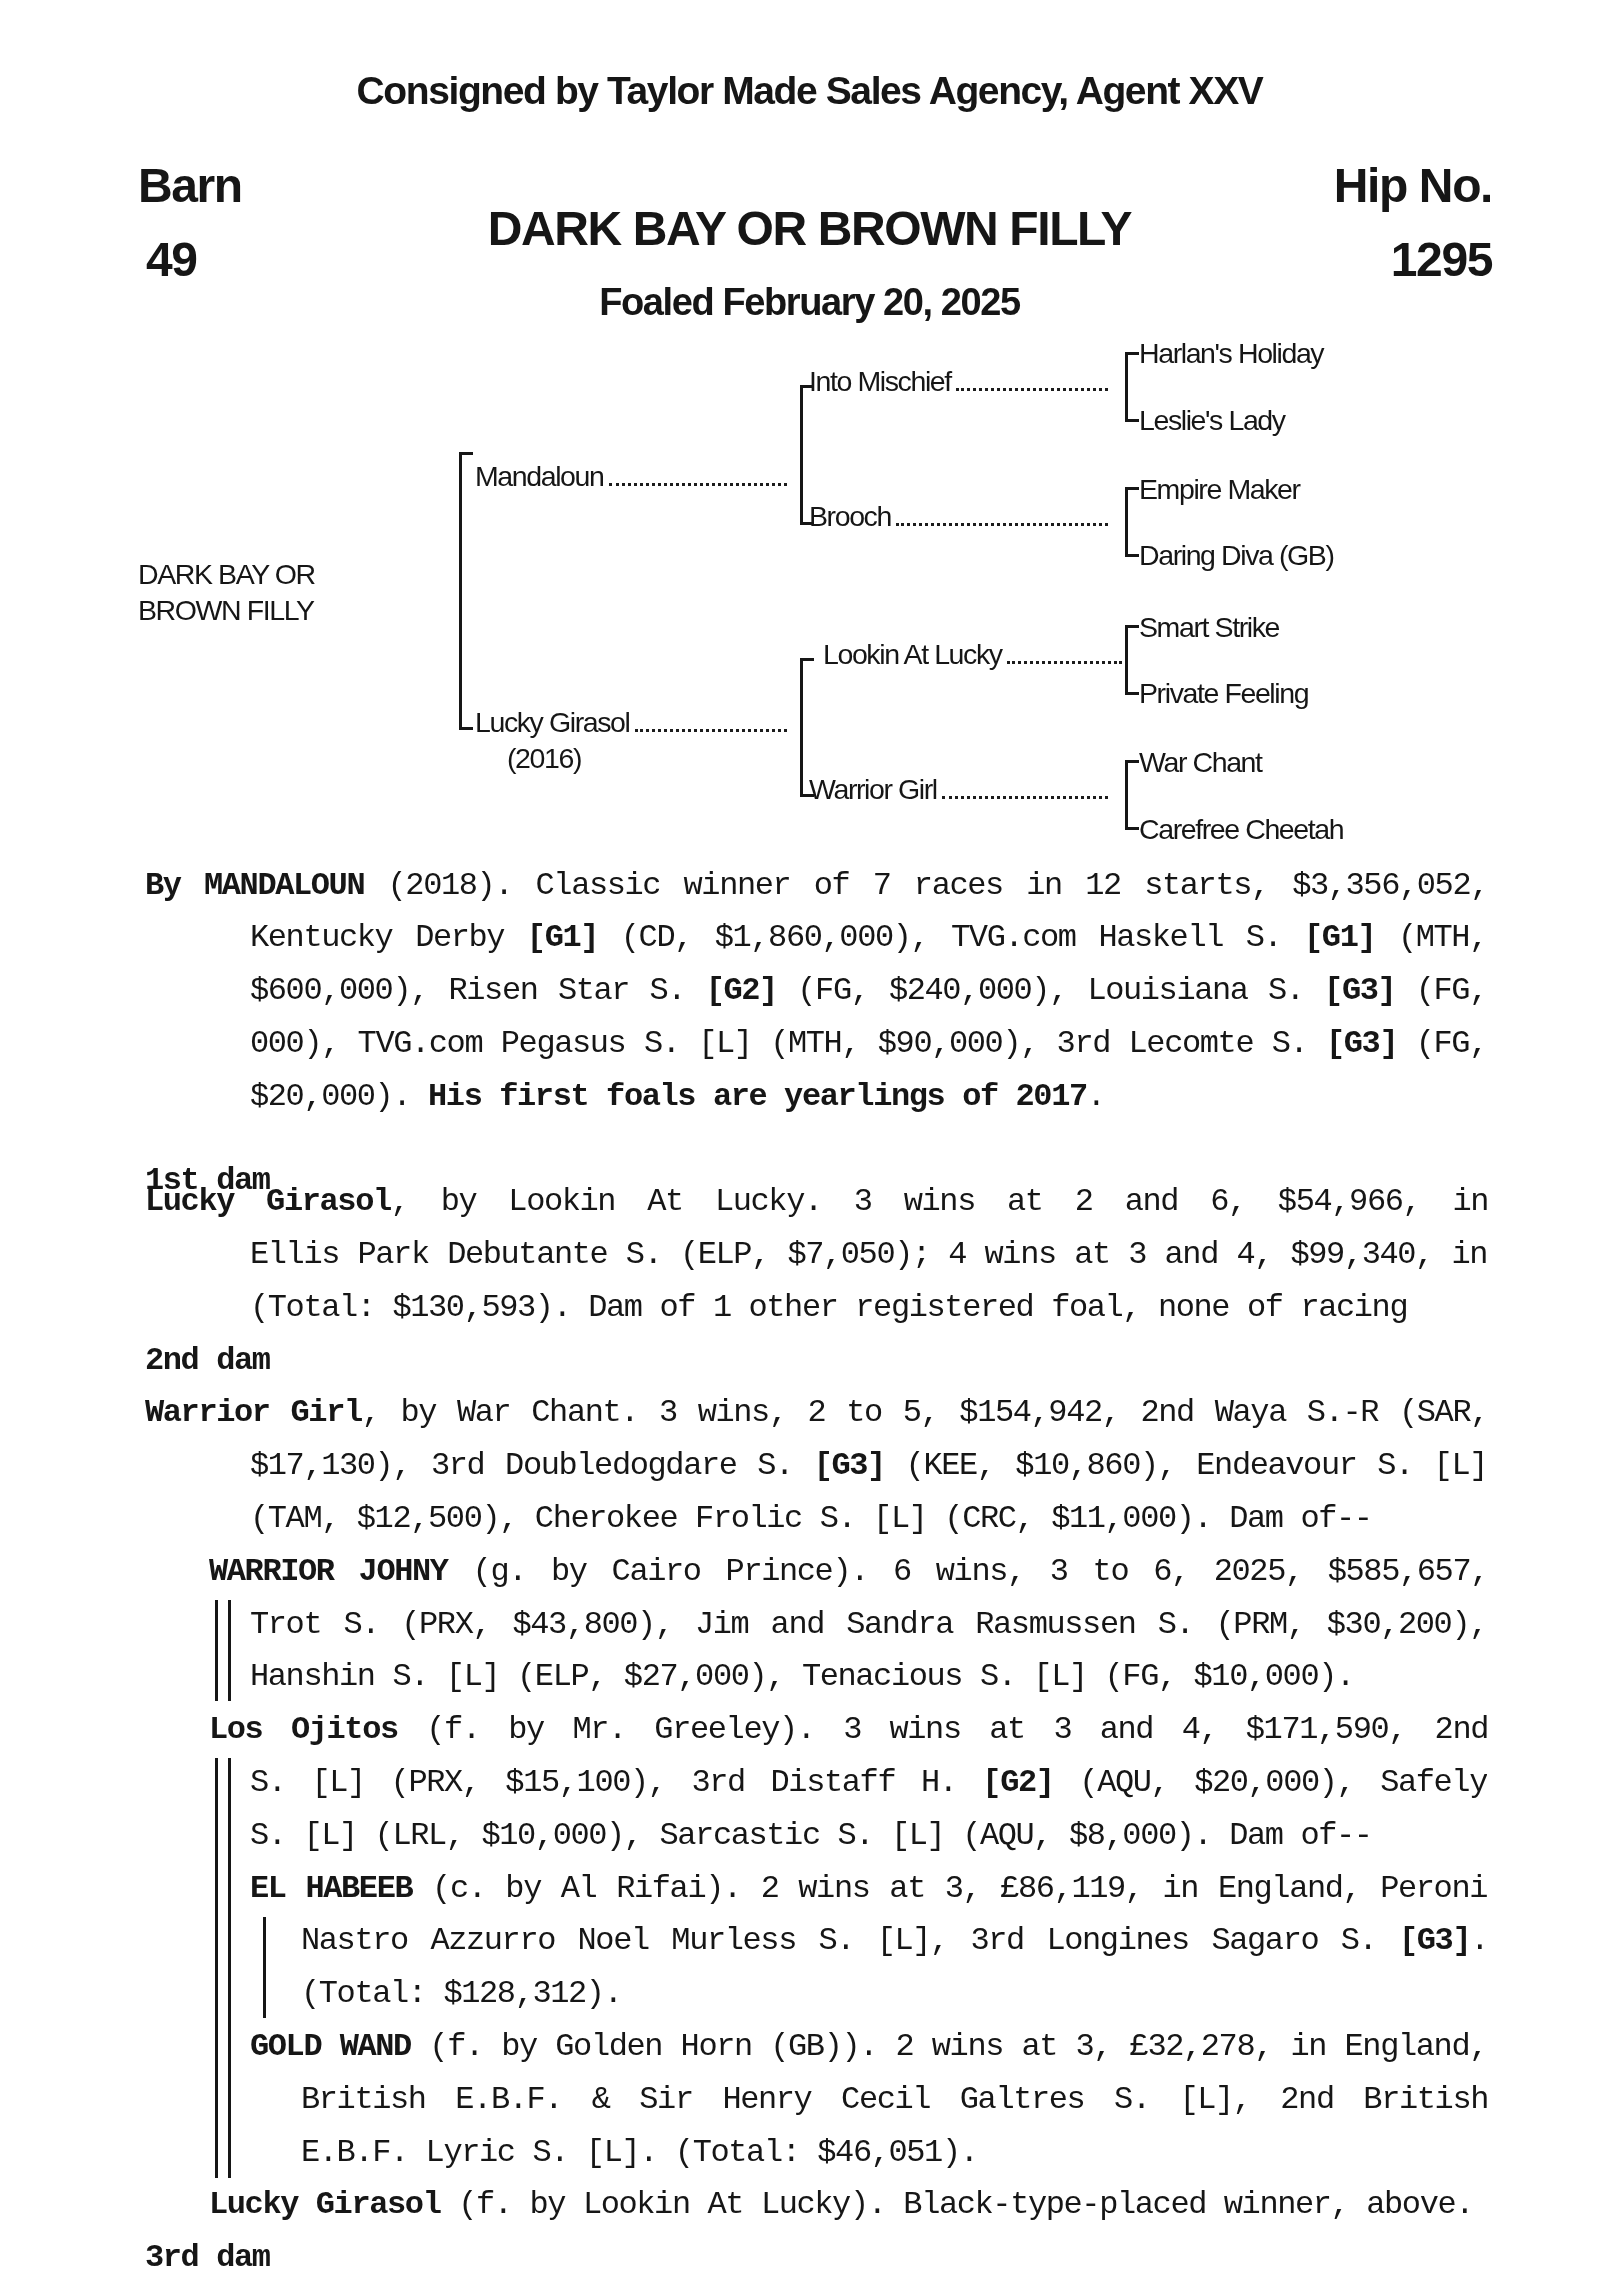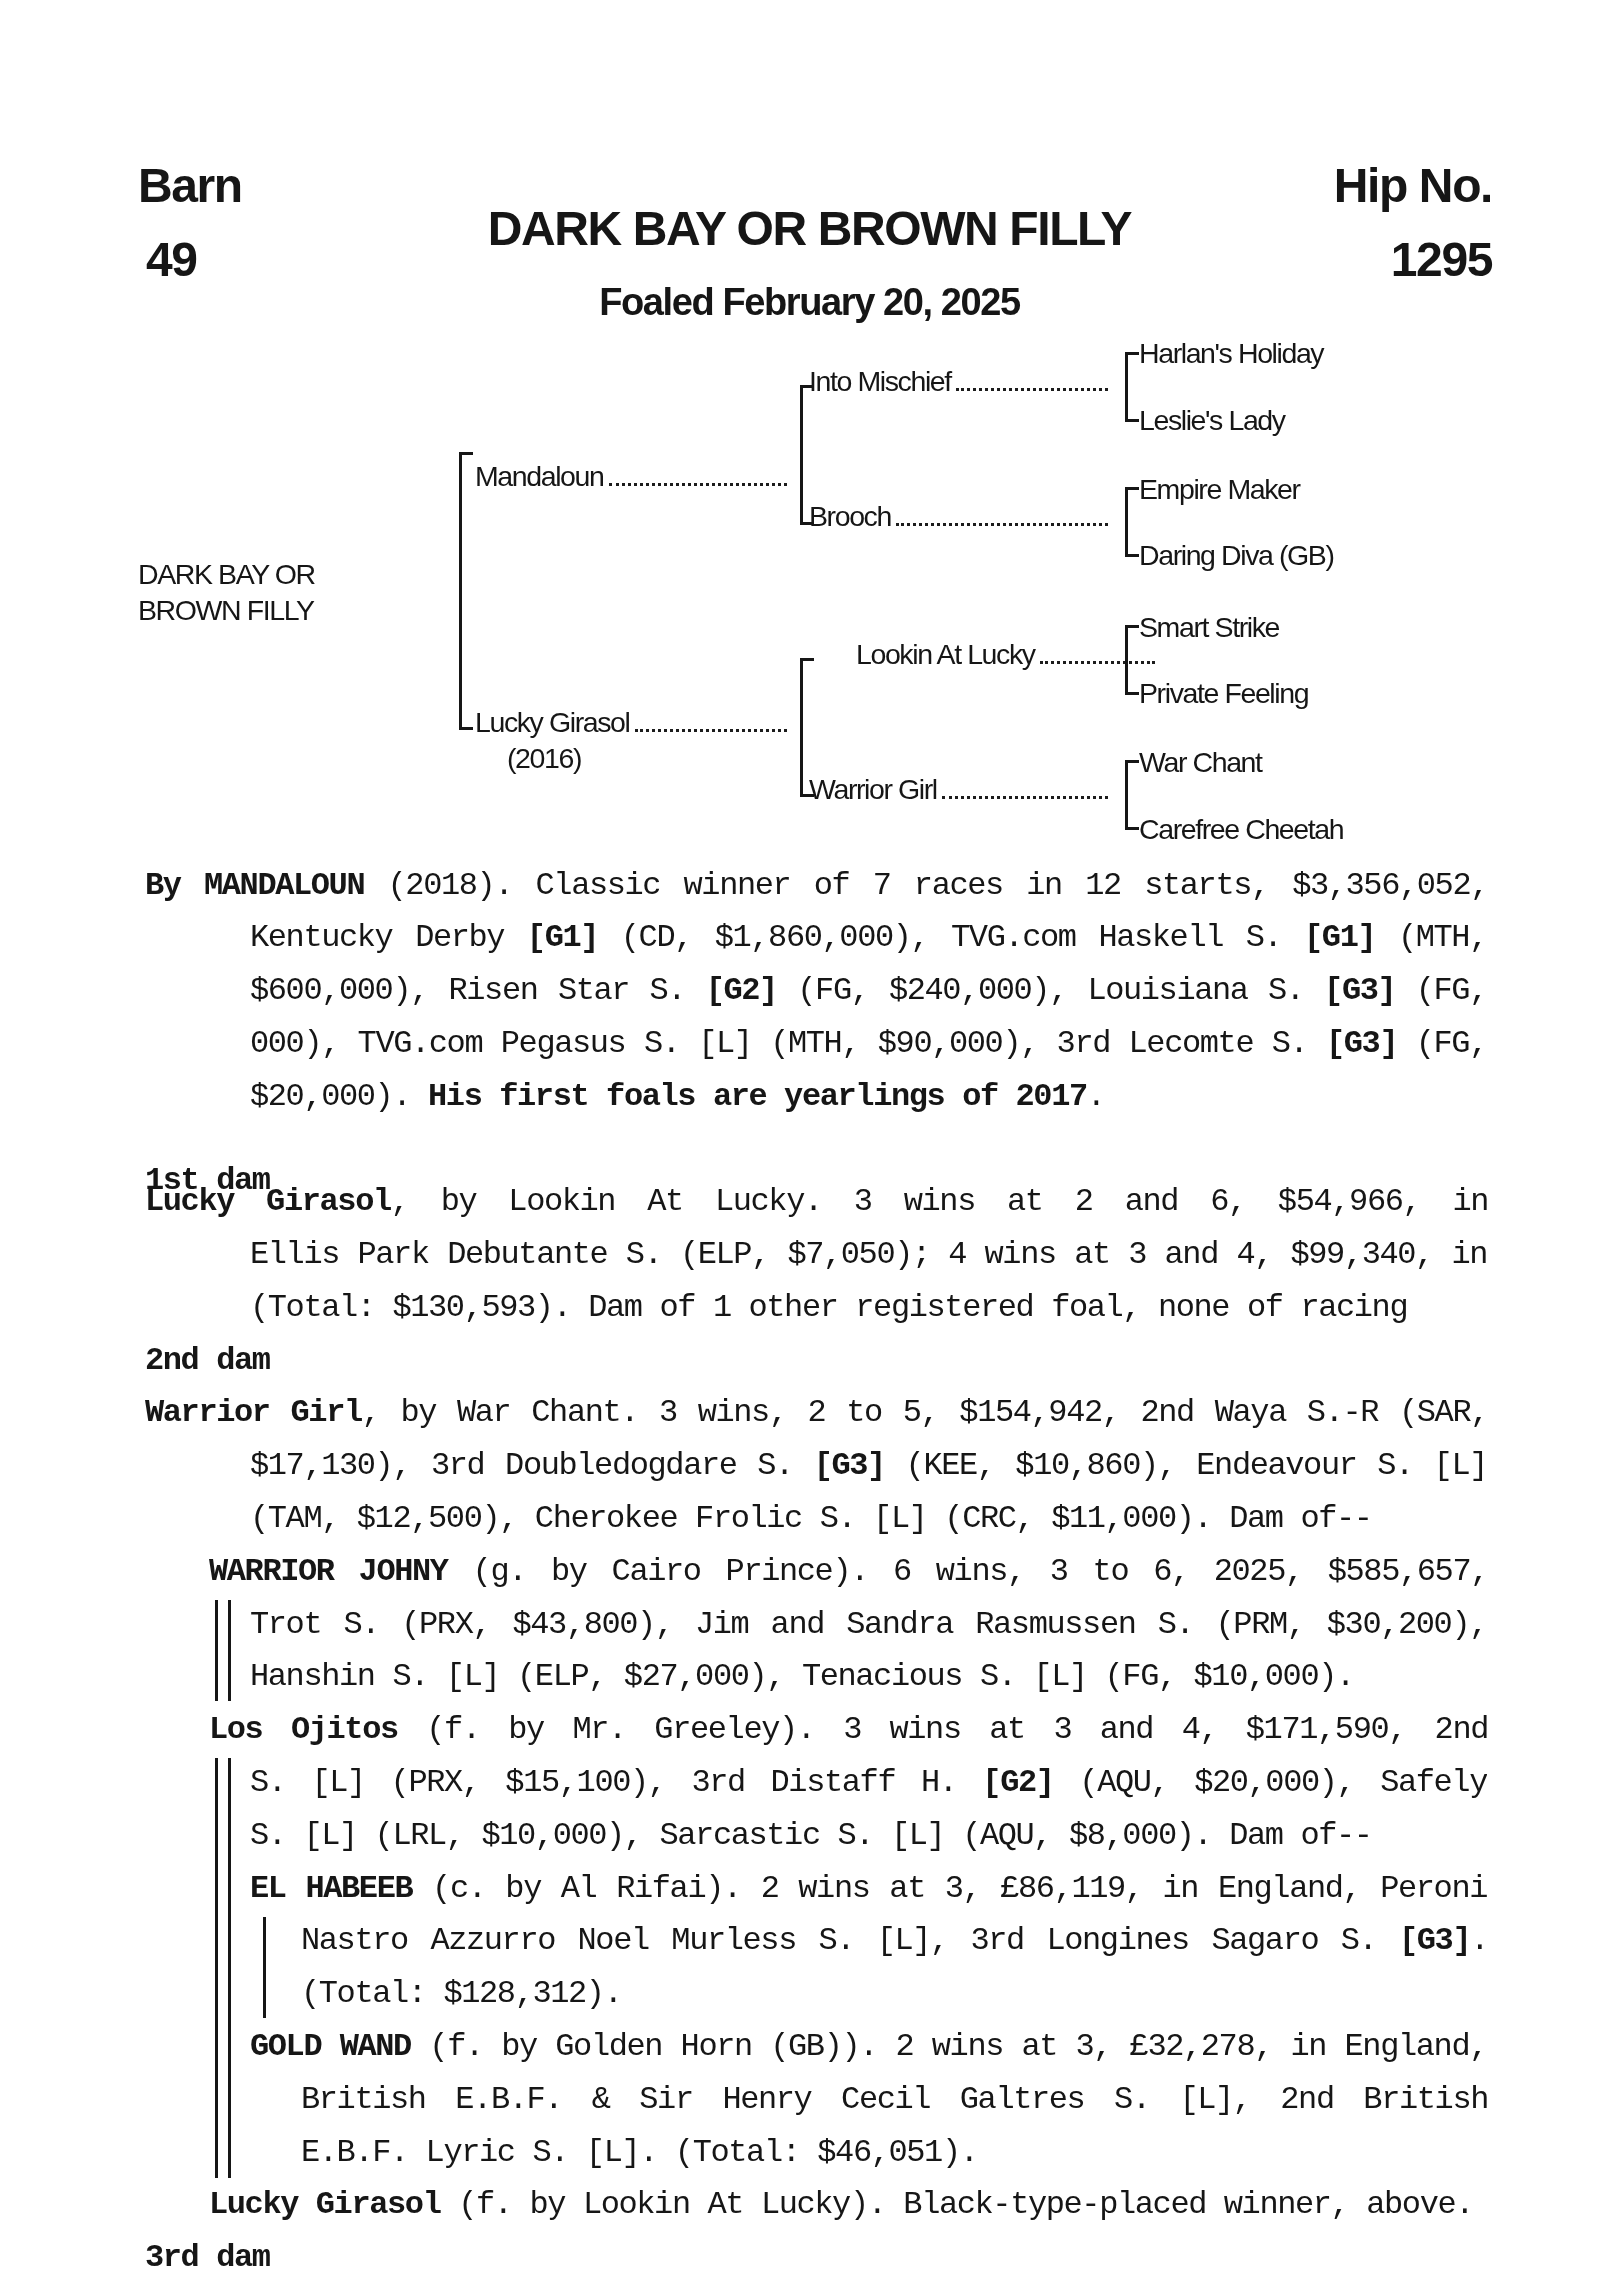--- a/index.html
+++ b/index.html
@@ -30,20 +30,21 @@
   
   .bline{position:absolute;font-size:32px;line-height:53px;height:53px;overflow:hidden;font-family:Liberation Mono, monospace;}
   .bline.just{text-align:justify;text-align-last:justify;}
   .bline b{font-weight:700;letter-spacing:-1.4px;}
   .rule{position:absolute;width:3.2px;background:#161616;}
 </style>
 </head>
 <body>
 
 <div class="page">
+  <div class="consignor">Consigned by Taylor Made Sales Agency, Agent XXV</div>
   <div class="corner barn-label">Barn</div>
   <div class="corner barn-number">49</div>
   <div class="corner hip-label">Hip No.</div>
   <div class="corner hip-number">1295</div>
   <div class="title">DARK BAY OR BROWN FILLY</div>
   <div class="foaled">Foaled February 20, 2025</div>
 
   <div id="pedigree">
       <div class="subject" style="left: 138px; top: 556px;">DARK BAY OR</div>
       <div class="subject" style="left: 138px; top: 592px;">BROWN FILLY</div>
@@ -57,21 +58,21 @@
       </div>
       <div class="ped-sub" style="left: 507px; top: 742px;">(2016)</div>
       <div class="ped-cell" style="left: 809px; top: 365px; width: 305px;">
         <span class="ped-name">Into Mischief</span>
         <span class="leader"></span>
       </div>
       <div class="ped-cell" style="left: 809px; top: 500px; width: 305px;">
         <span class="ped-name">Brooch</span>
         <span class="leader"></span>
       </div>
-      <div class="ped-cell" style="left: 856px; top: 638px; width: 305px;">
+      <div class="ped-cell" style="left: 823px; top: 638px; width: 305px;">
         <span class="ped-name">Lookin At Lucky</span>
         <span class="leader"></span>
       </div>
       <div class="ped-cell" style="left: 809px; top: 773px; width: 305px;">
         <span class="ped-name">Warrior Girl</span>
         <span class="leader"></span>
       </div>
       <div class="ped-sub" style="left: 1139px; top: 337px;">Harlan's Holiday</div>
       <div class="ped-sub" style="left: 1139px; top: 404px;">Leslie's Lady</div>
       <div class="ped-sub" style="left: 1139px; top: 473px;">Empire Maker</div>

